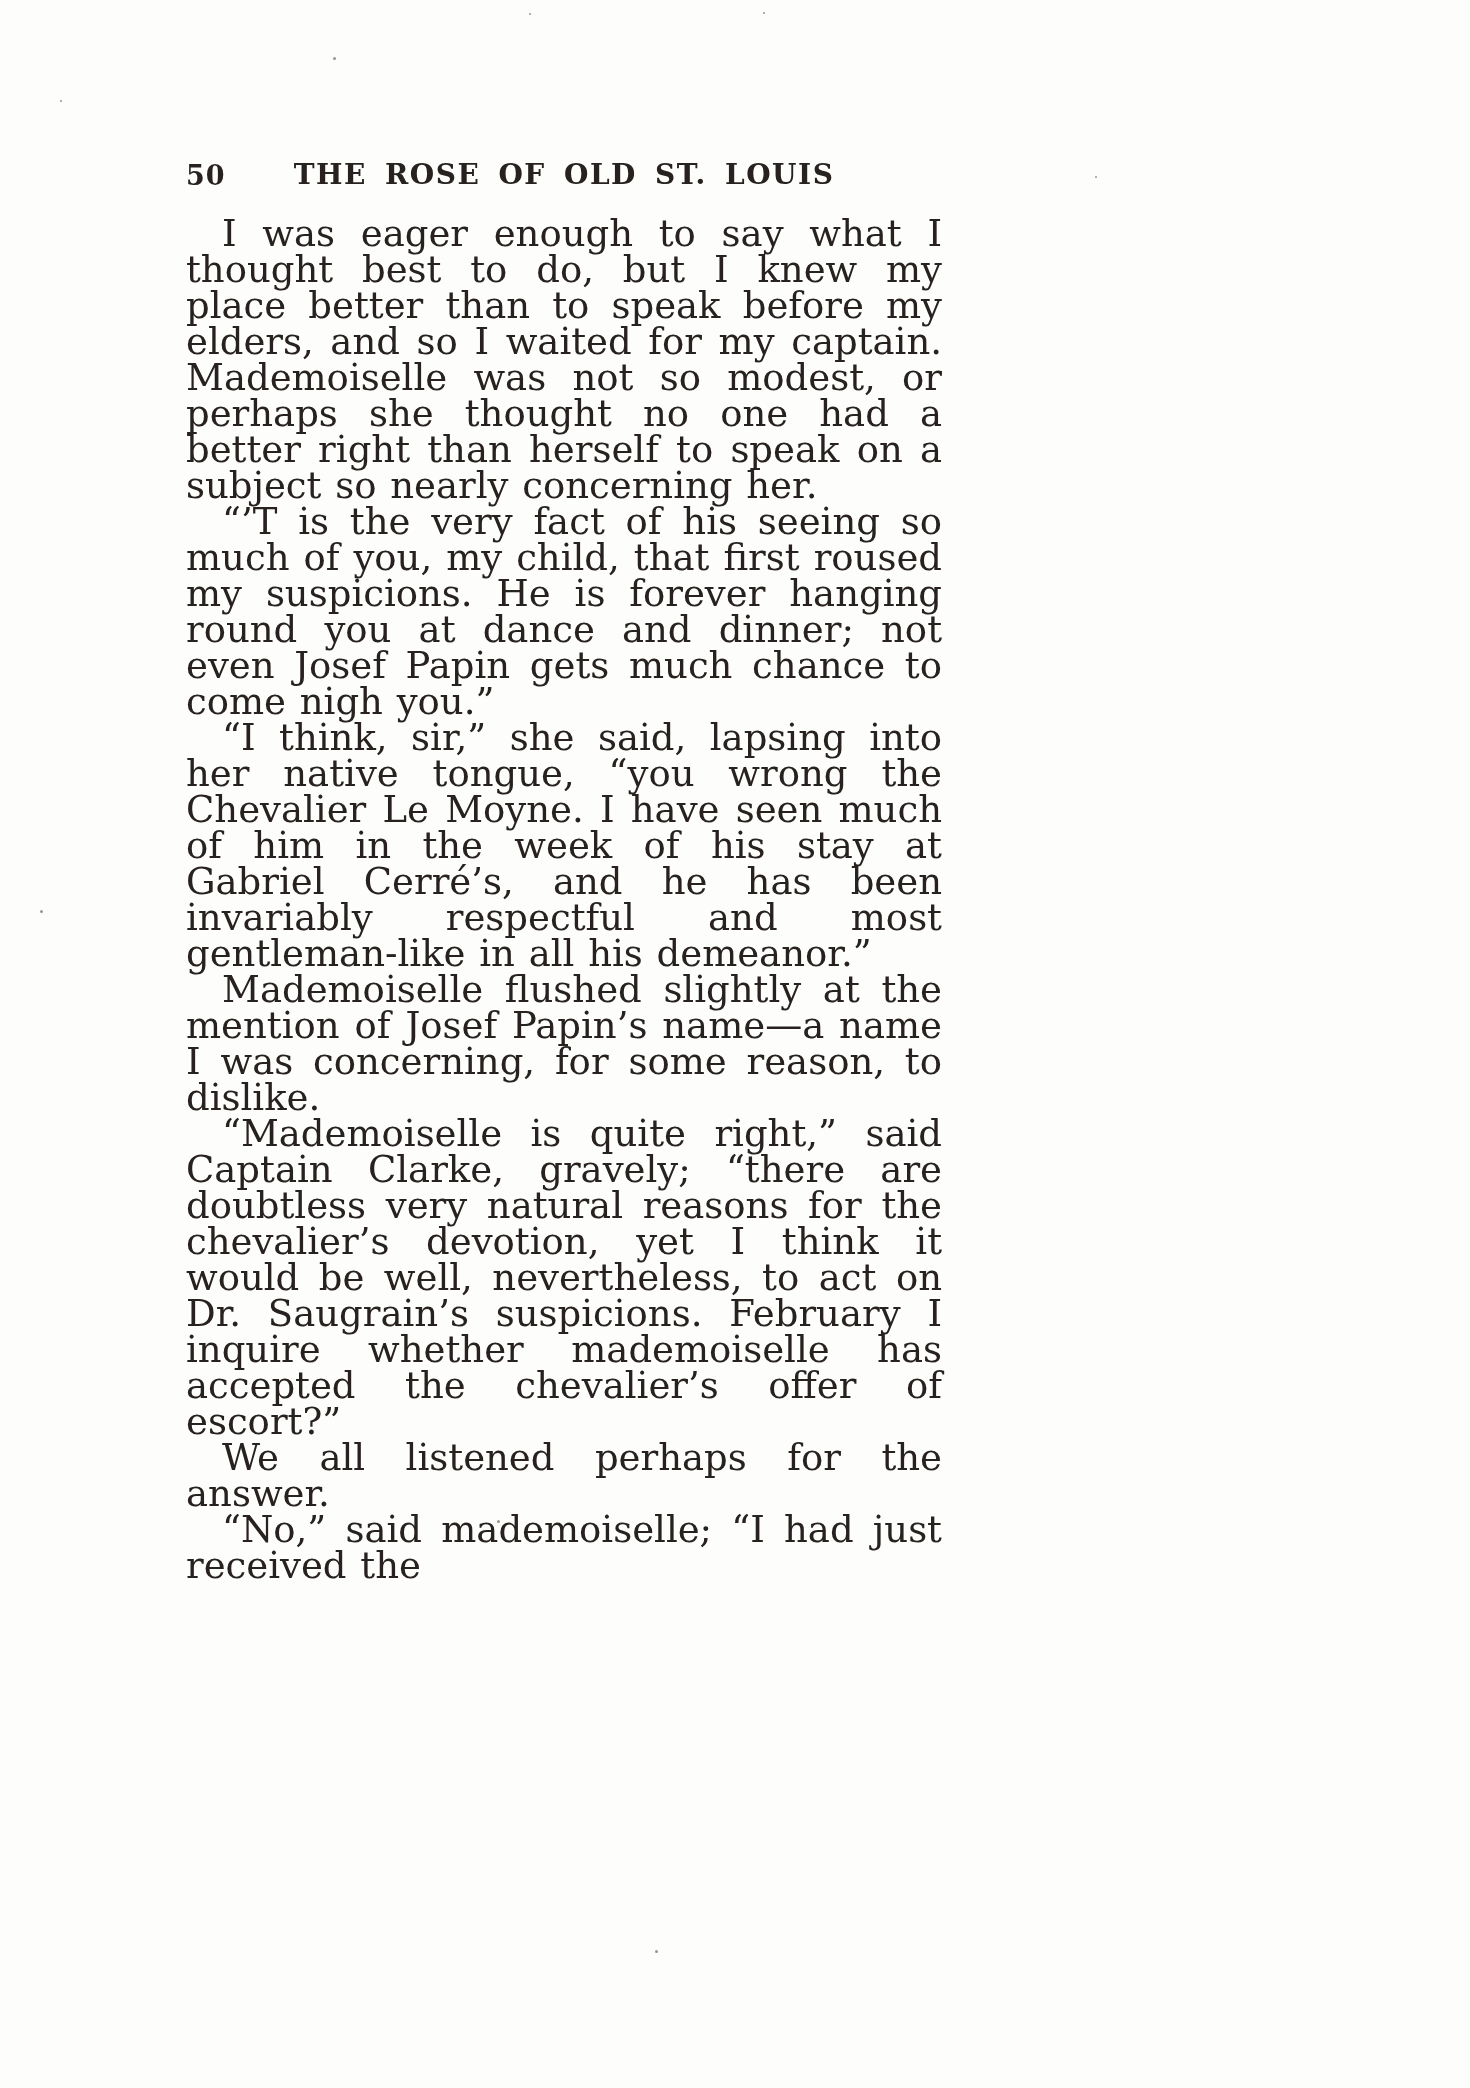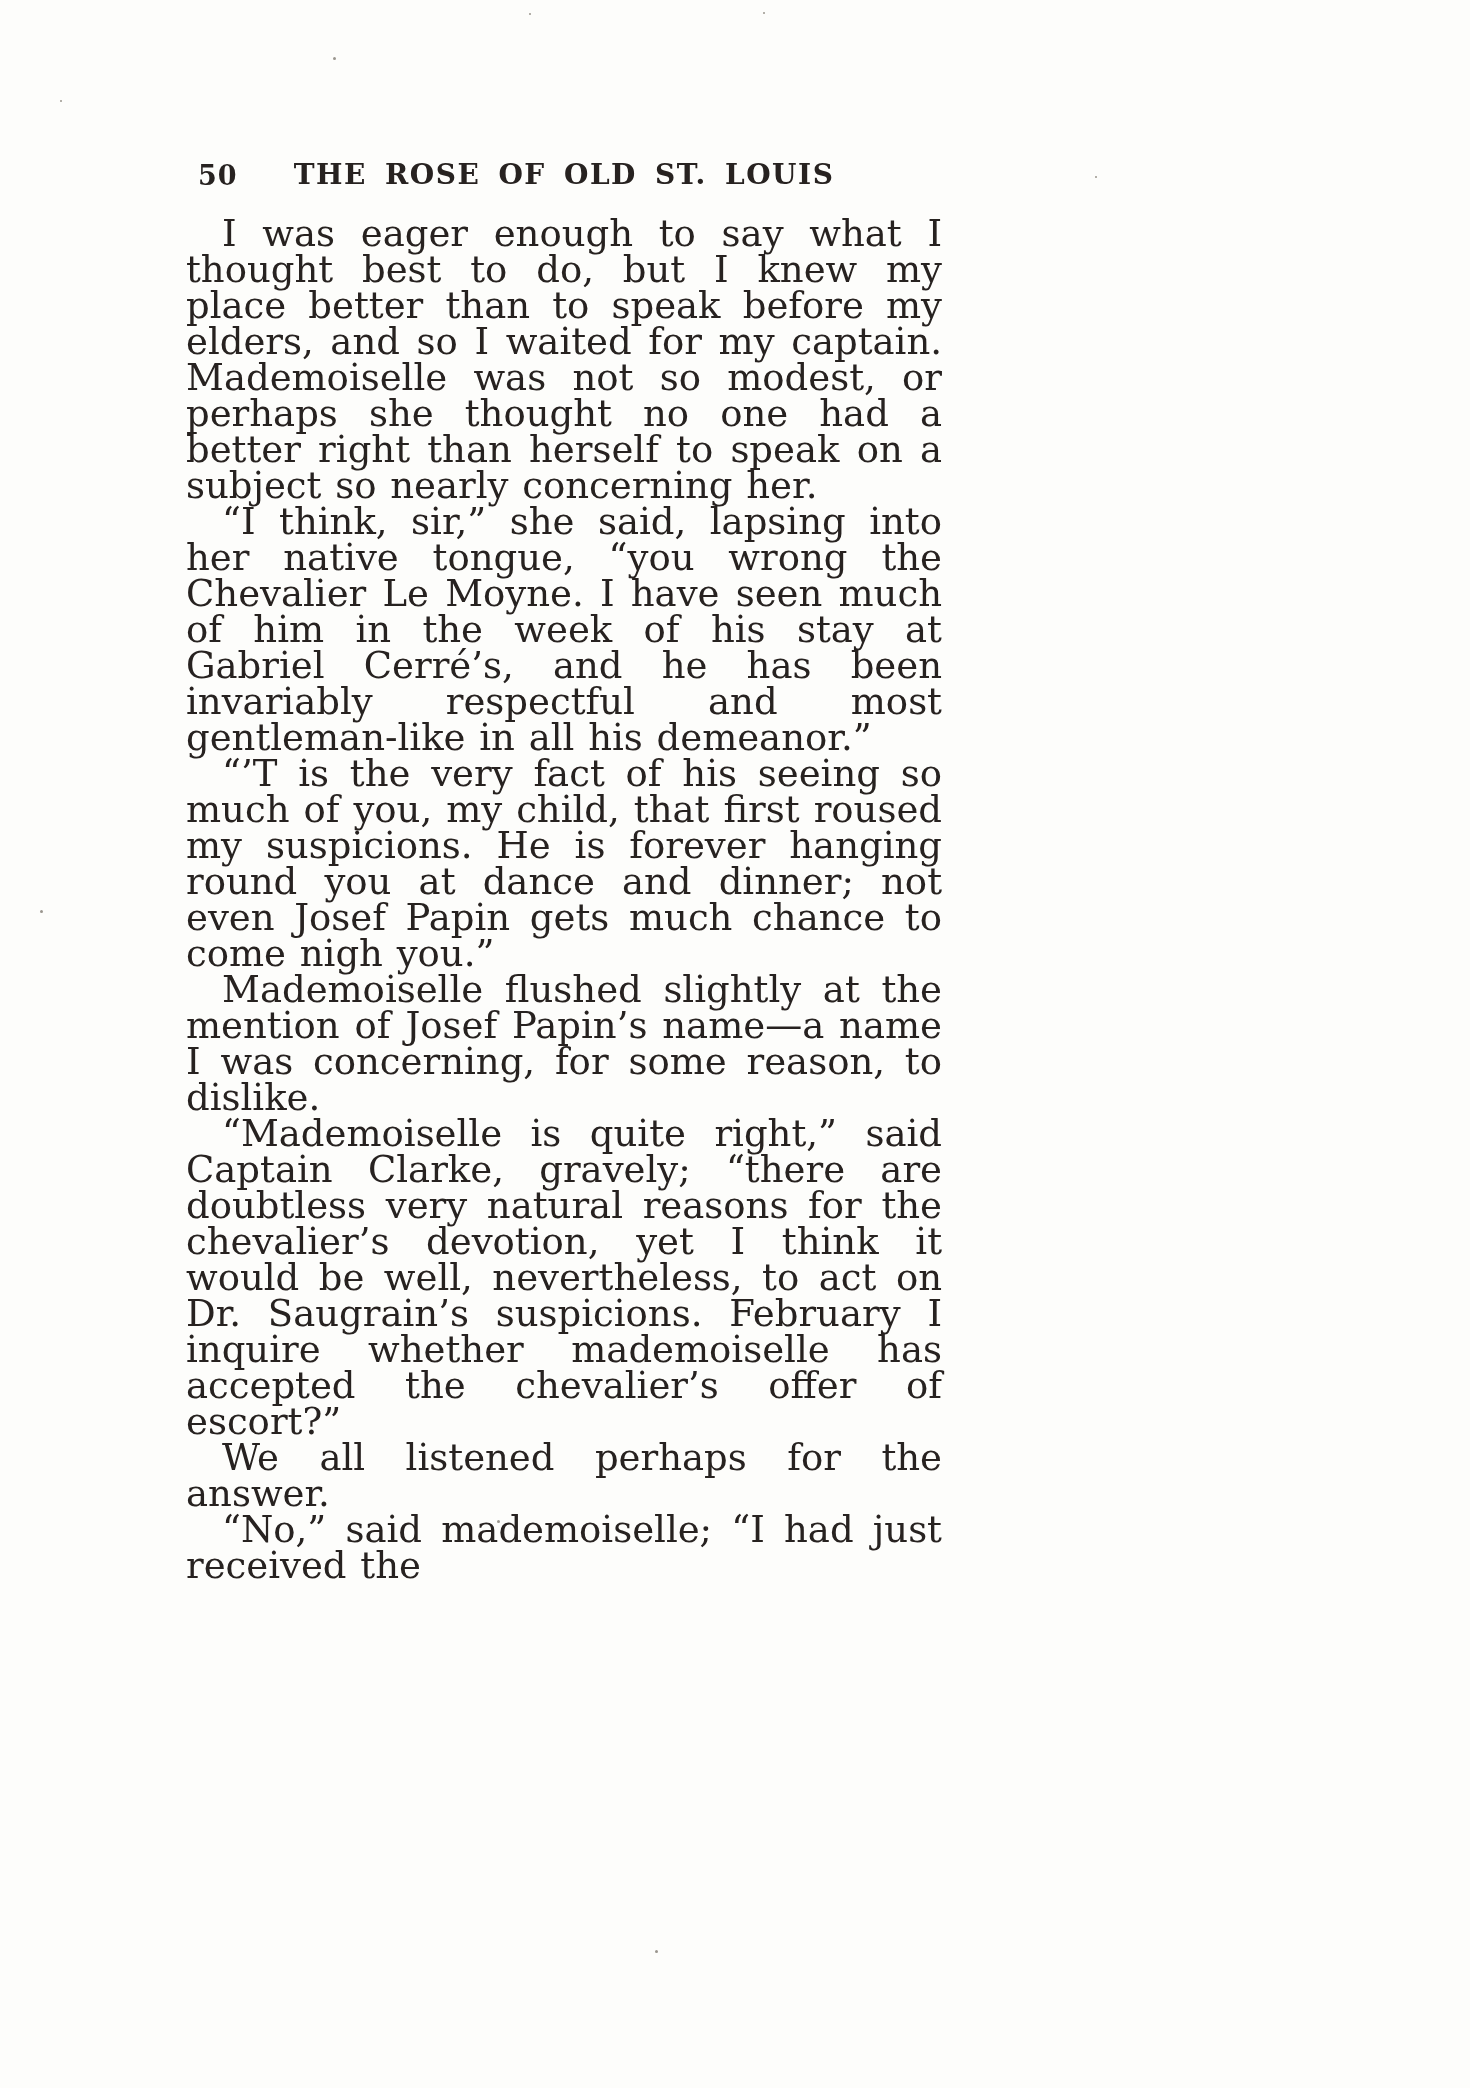--- a/index.html
+++ b/index.html
@@ -21,21 +21,21 @@
     top: 158px;
     width: 756px;
   }
   .page-header {
     position: relative;
     height: 42px;
     margin-bottom: 16px;
   }
   .page-number {
     position: absolute;
-    left: 12px;
+    left: 0;
     top: 2px;
     font-size: 27px;
     font-weight: bold;
     letter-spacing: 1px;
   }
   .running-title {
     text-align: center;
     font-size: 28px;
     font-weight: bold;
     letter-spacing: 1.5px;
@@ -61,22 +61,22 @@
 
 <div class="scan-page">
 
   <div class="page-header">
     <span class="page-number">50</span>
     <div class="running-title">THE ROSE OF OLD ST. LOUIS</div>
   </div>
 
   <div class="body-text">
     <p>I was eager enough to say what I thought best to do, but I knew my place better than to speak before my elders, and so I waited for my captain. Mademoiselle was not so modest, or perhaps she thought no one had a better right than herself to speak on a subject so nearly concerning her.</p>
+    <p>“’T is the very fact of his seeing so much of you, my child, that first roused my suspicions. He is forever hanging round you at dance and dinner; not even Josef Papin gets much chance to come nigh you.”</p>
     <p>“I think, sir,” she said, lapsing into her native tongue, “you wrong the Chevalier Le Moyne. I have seen much of him in the week of his stay at Gabriel Cerré’s, and he has been invariably respectful and most gentleman-like in all his demeanor.”</p>
-    <p>“’T is the very fact of his seeing so much of you, my child, that first roused my suspicions. He is forever hanging round you at dance and dinner; not even Josef Papin gets much chance to come nigh you.”</p>
     <p>Mademoiselle flushed slightly at the mention of Josef Papin’s name—a name I was concerning, for some reason, to dislike.</p>
     <p>“Mademoiselle is quite right,” said Captain Clarke, gravely; “there are doubtless very natural reasons for the chevalier’s devotion, yet I think it would be well, nevertheless, to act on Dr. Saugrain’s suspicions. February I inquire whether mademoiselle has accepted the chevalier’s offer of escort?”</p>
     <p>We all listened perhaps for the answer.</p>
     <p>“No,” said mademoiselle; “I had just received the</p>
   </div>
 
 </div>
 
 <div class="speck" style="left:333px; top:57px;  width:3px; height:3px;"></div>
 <div class="speck" style="left:529px; top:13px;  width:2px; height:2px;"></div>

